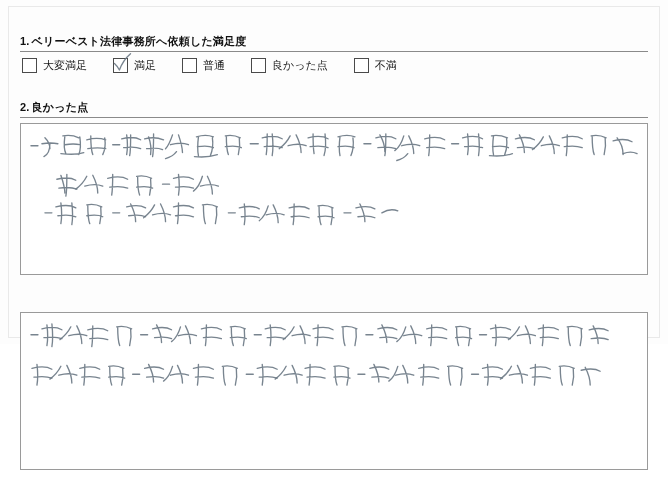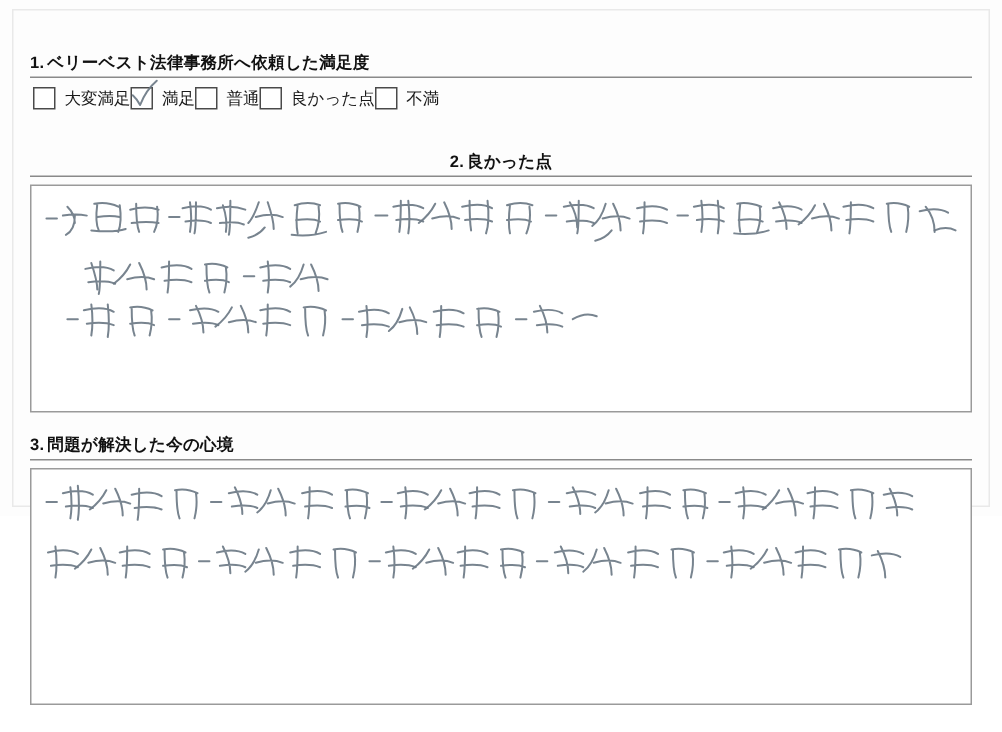--- a/index.html
+++ b/index.html
@@ -45,20 +45,21 @@
     margin-top: 2px;
   }
 
   
   .choices {
     position: absolute;
     left: 22px;
     top: 58px;
     display: flex;
     align-items: center;
+    gap: 26px;
   }
   .choice {
     display: flex;
     align-items: center;
     gap: 6px;
     font-size: 11px;
     color: #1a1a1a;
     position: relative;
   }
   .box {
@@ -151,21 +152,21 @@
       <span class="box"></span>
       <span class="choice-label">良かった点</span>
     </label>
 
     <label class="choice">
       <span class="box"></span>
       <span class="choice-label">不満</span>
     </label>
   </div>
 
-  <div class="q-block" style="top:100px;text-align:center;">
+  <div class="q-block" style="top:100px;">
     <div class="q-title">
       <span class="num">2.</span><span>良かった点</span>
     </div>
     <div class="q-underline"></div>
   </div>
 
   <div class="panel" style="top:123px; height:152px;">
     <div class="sr-text">・当方の体調面も配慮して下さり、和解という選択に対しても合理的なアドバイスを頂きました。</div>
     <div class="sr-text">・質問にも迅速に、良心的な対応して頂きました。</div>
     <div class="hand">
@@ -228,26 +229,20 @@
           <path class="ink" d="M274 81 c0 9 0 15 -1 21 M269 85 c8 -2 15 -2 20 1 M271 94 c7 -1 13 -1 18 1"></path>
           <path class="ink" d="M298 83 c5 -1 11 0 15 2 M299 83 c0 8 0 14 2 19 M312 85 c1 7 0 13 -1 17 M298 94 c7 -1 12 -1 16 1"></path>
           <path class="ink" d="M324 90 l7 0"></path>
           <path class="ink" d="M340 81 c3 6 5 12 5 18 M336 85 c8 -2 14 -2 19 1 M338 94 c7 -1 13 -1 17 1"></path>
           <path class="ink" d="M362 90 c5 -3 11 -4 16 -2"></path>
         </g>
       </svg>
     </div>
   </div>
 
-  <div class="q-block" style="top:289px;">
-    <div class="q-title">
-      <span class="num">3.</span><span>問題が解決した今の心境</span>
-    </div>
-    <div class="q-underline"></div>
-  </div>
 
   <div class="panel" style="top:312px; height:158px;">
     <div class="sr-text">・最中はストレスも かかり、申し立てしたことを後悔することもありましたが、事務が終了すると</div>
     <div class="sr-text">抱えていた不満等も消化され、相談をしたことに後悔はありません。</div>
     <div class="hand">
       <svg viewBox="0 0 628 158" preserveAspectRatio="none" aria-hidden="true">
 
         <g>
           <path class="ink" d="M10 22 l7 0"></path>
           <path class="ink" d="M26 12 c1 8 1 15 0 21 M21 16 c8 -2 15 -2 20 1 M23 25 c7 -1 13 -1 18 1 M31 11 c1 10 1 17 0 23"></path>

